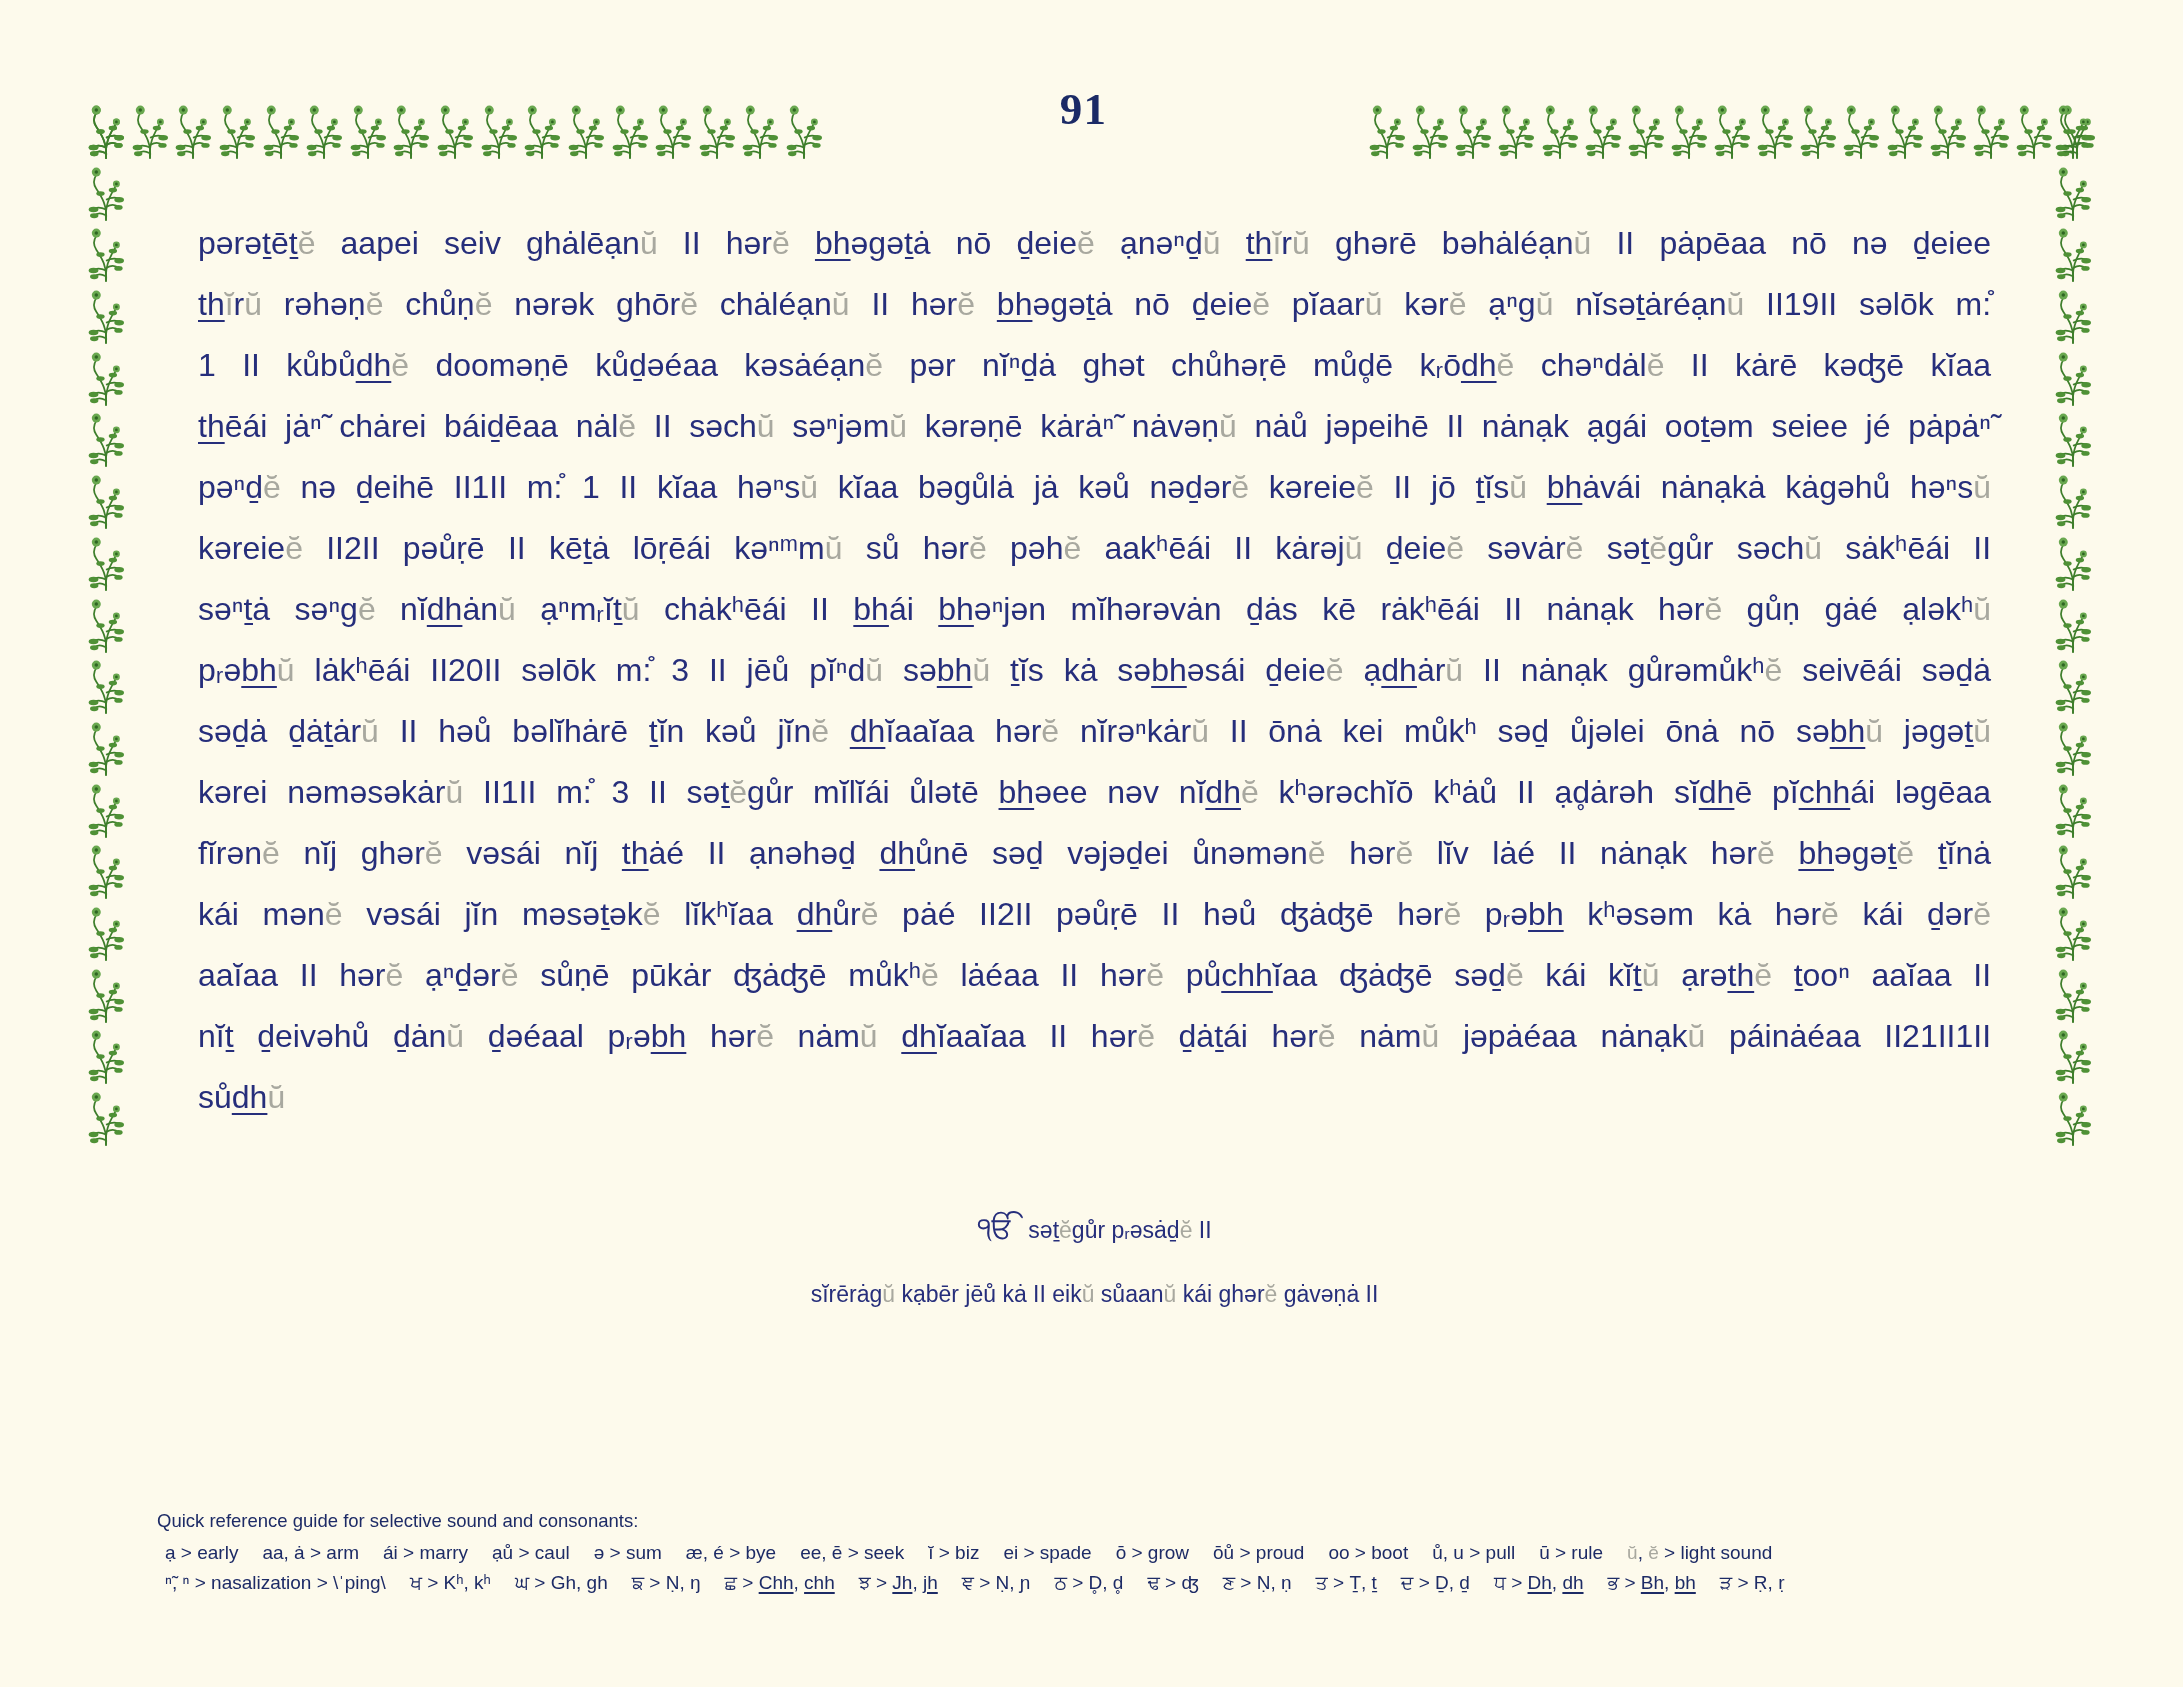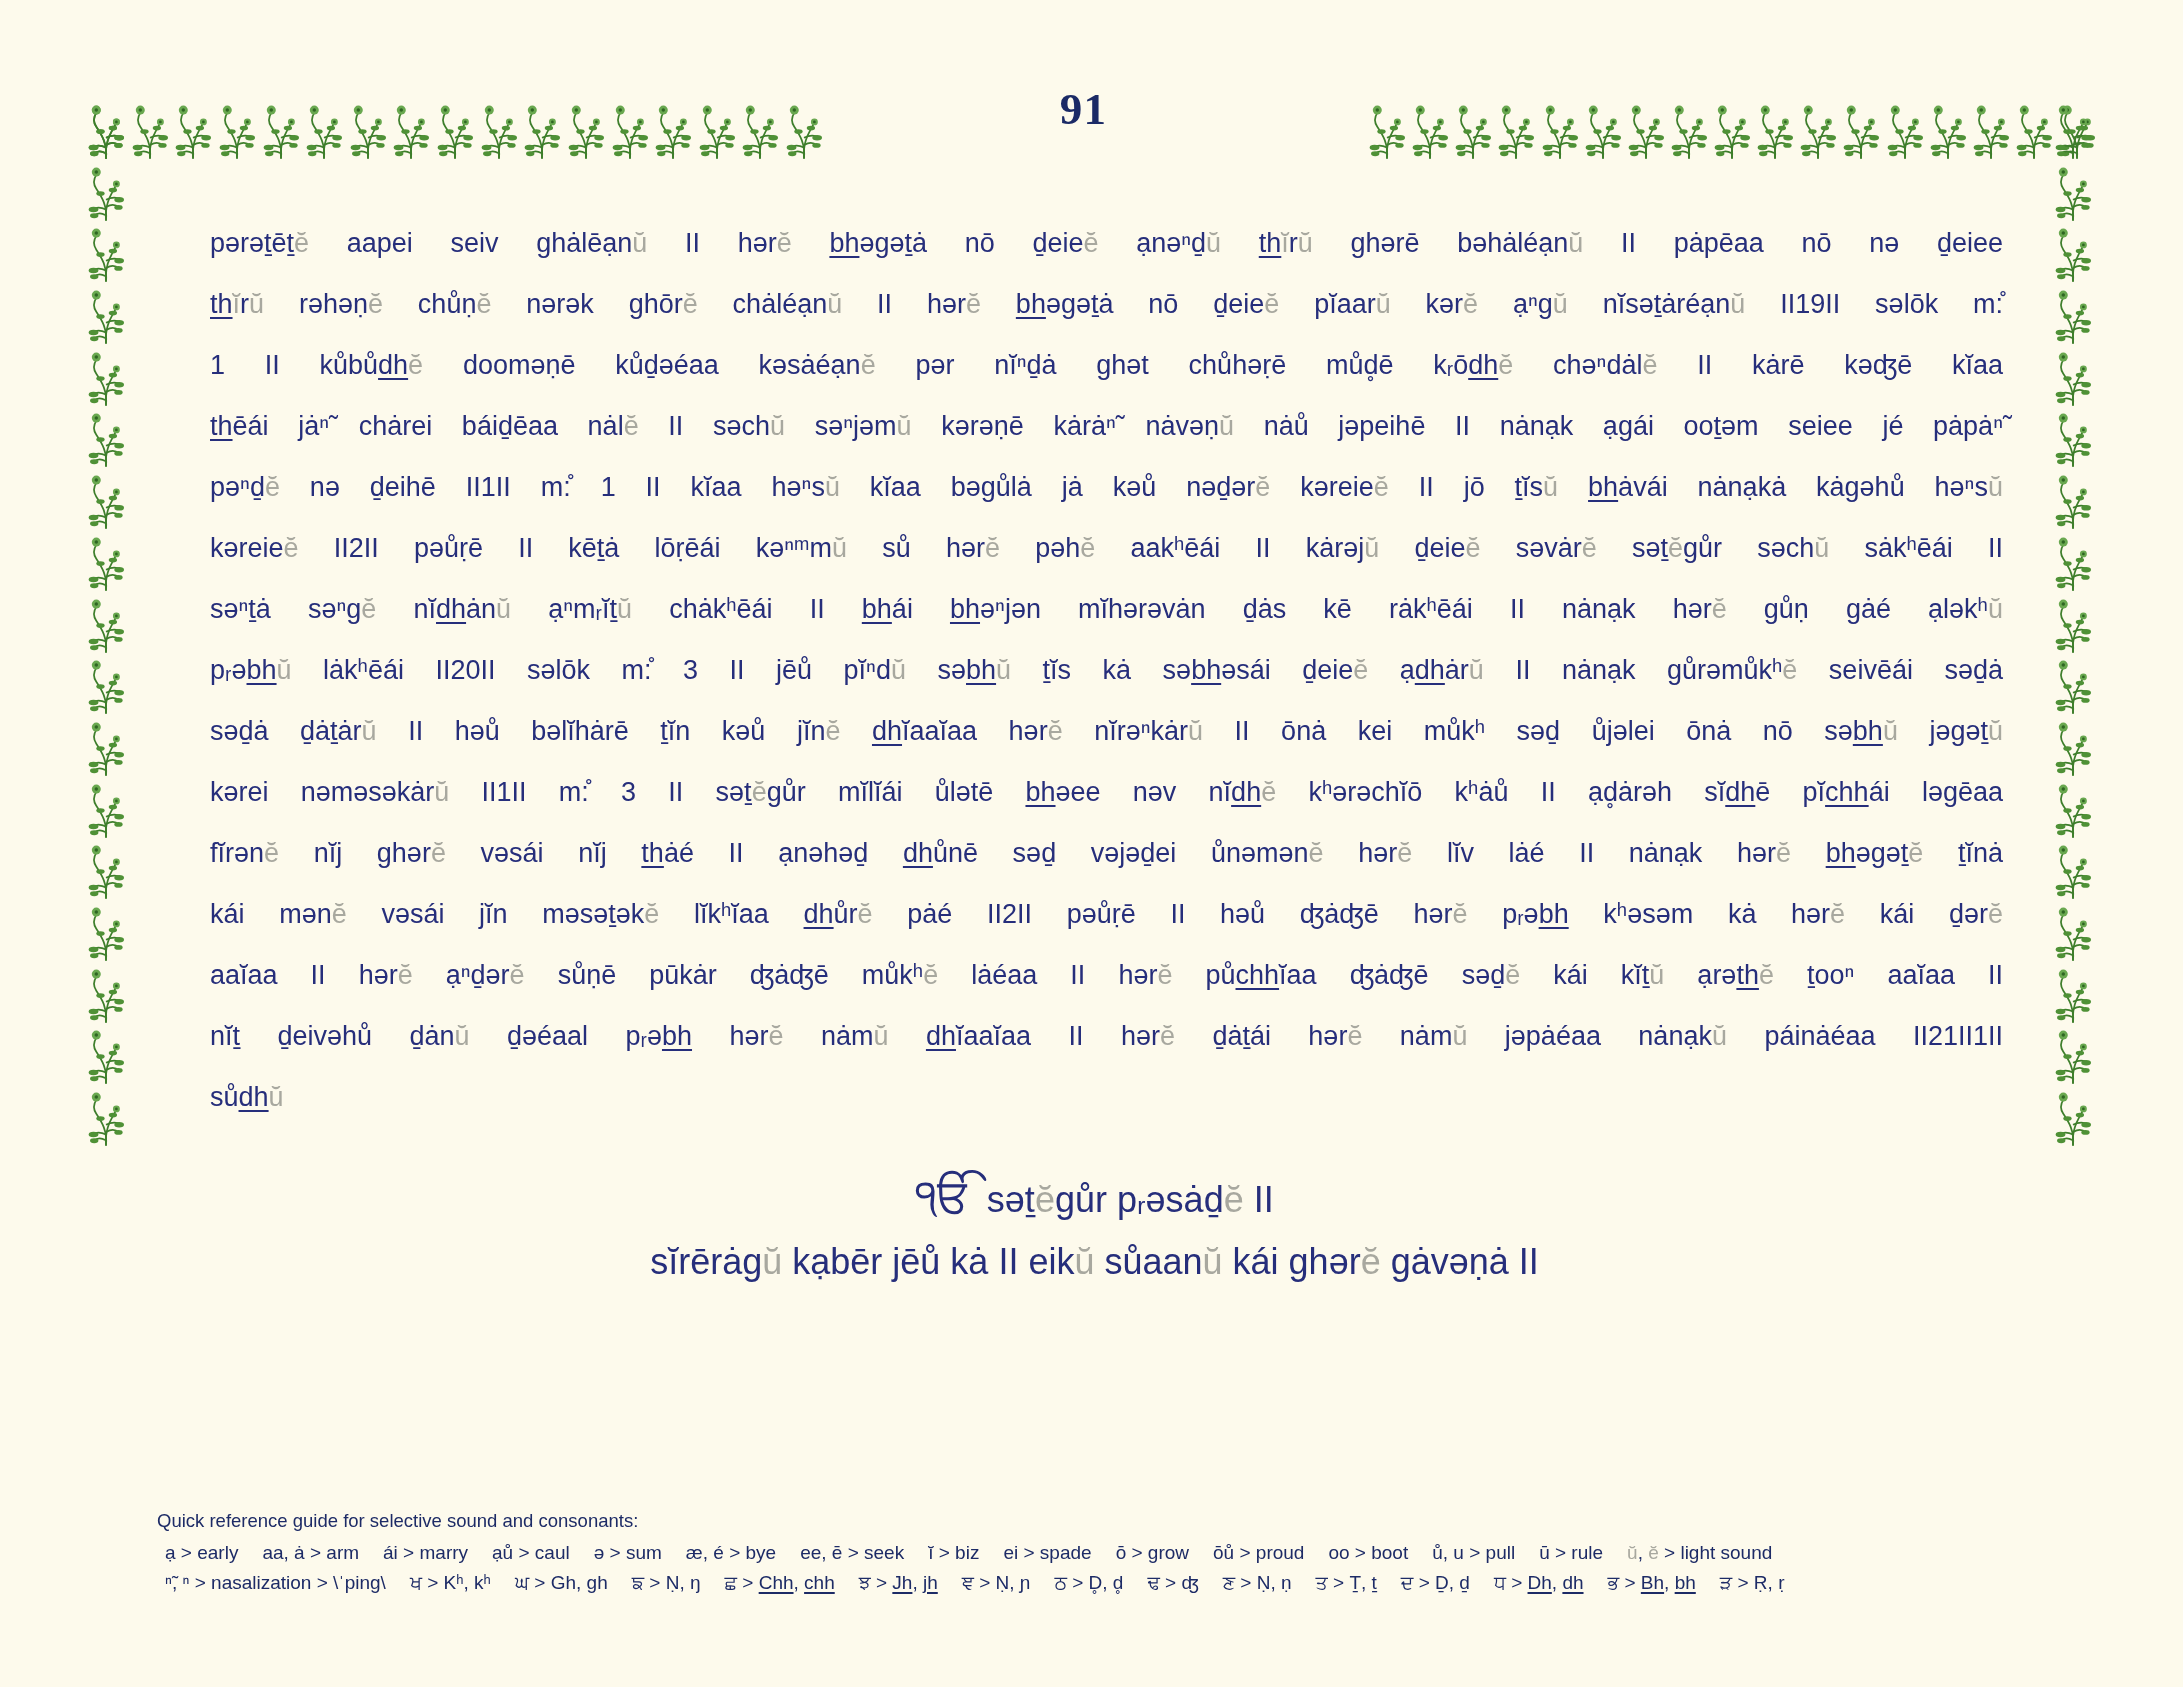--- a/index.html
+++ b/index.html
@@ -18,28 +18,28 @@
   }
   .border-strip{position:absolute;display:flex;overflow:hidden;}
   .bt{flex-direction:row;justify-content:space-between;height:65px;top:99px;}
   .bt-left{left:85px;width:740px;}
   .bt-right{left:1366px;width:732px;}
   .bv{flex-direction:column;justify-content:space-between;width:46px;top:99px;height:1048px;}
   .bv-left{left:85px;}
   .bv-right{left:2052px;}
   .sprig{flex:0 0 auto;}
   .main-text{
-    position:absolute;left:210px;top:213px;width:1793px;
-    font-size:27px;line-height:61px;
+    position:absolute;left:198px;top:213px;width:1793px;
+    font-size:32px;line-height:61px;
   }
   .text-line{text-align:justify;text-align-last:justify;white-space:normal;height:61px;}
   .text-line.no-just{text-align:center;text-align-last:left;}
   .centered-block{
-    position:absolute;left:198px;top:1163px;width:1793px;
-    font-size:36px;line-height:66px;text-align:center;
+    position:absolute;left:198px;top:1195px;width:1793px;
+    font-size:23px;line-height:66px;text-align:center;
   }
   .centered-line{height:66px;}
   .ik-onkar{font-size:1.3em;margin-right:14.6px;}
   .footer{
     position:absolute;left:157px;top:1508px;width:1905px;
     font-size:18.5px;line-height:25px;color:#1d2b66;
   }
   .guide-title{font-size:18.5px;margin-bottom:6.6px;}
   .guide-row{display:flex;flex-wrap:nowrap;gap:24px;margin-top:5.3px;margin-left:8px;font-size:19px;white-space:nowrap;}
   .guide-row .entry{flex:0 0 auto;}

